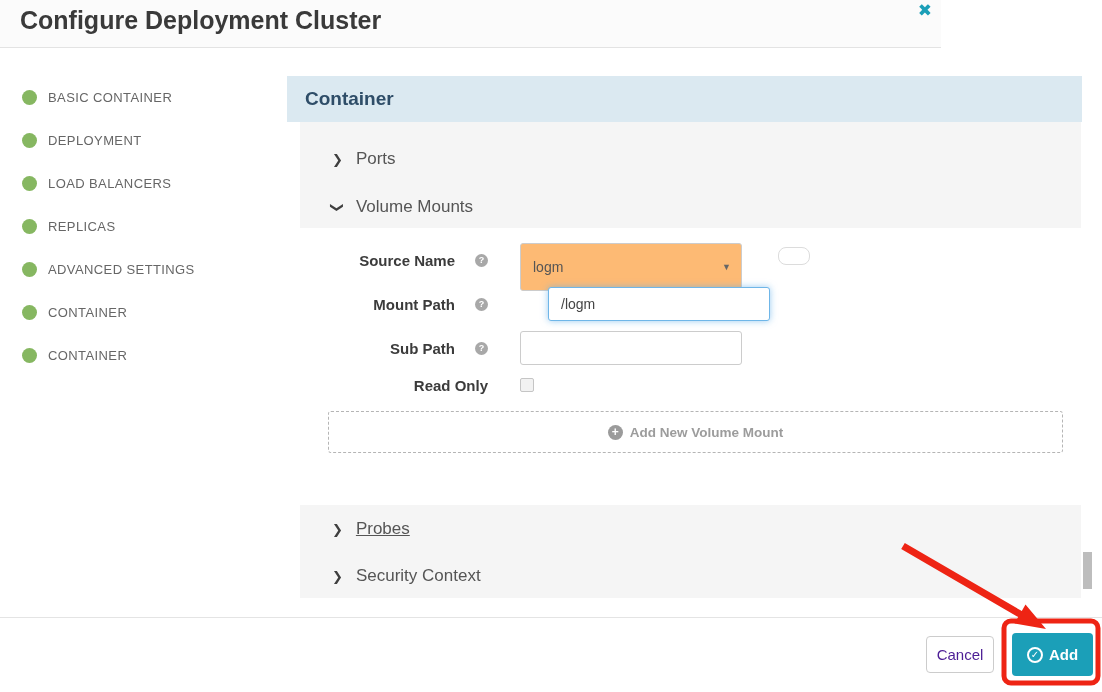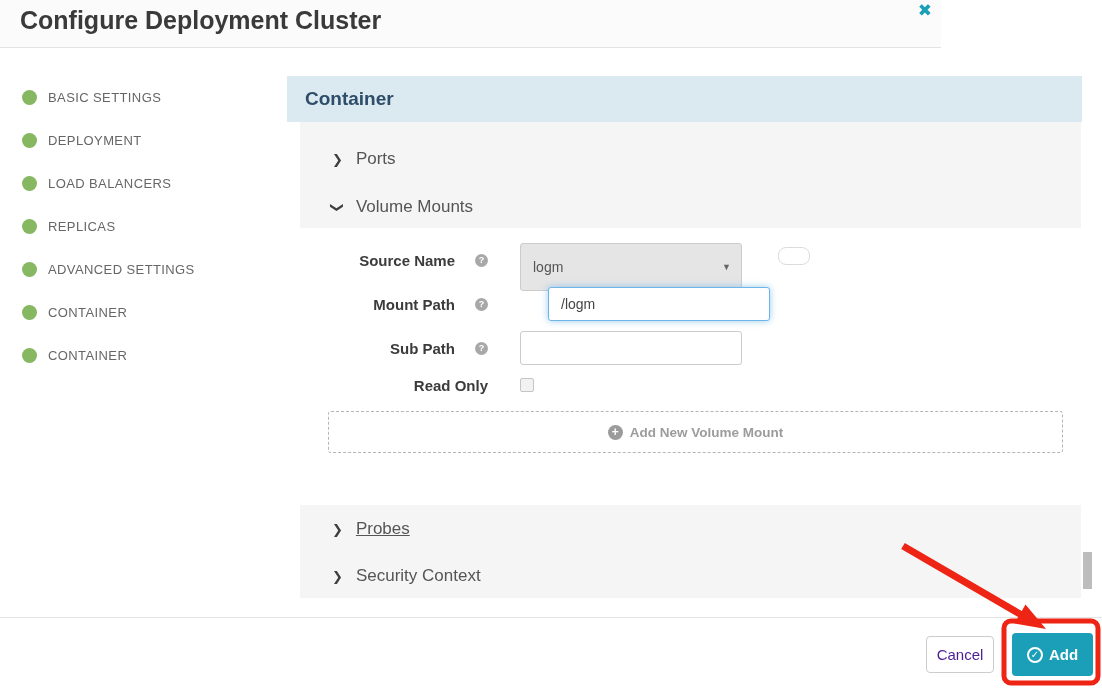--- a/index.html
+++ b/index.html
@@ -24,21 +24,21 @@
   .panel-bottom{top:505px;height:93px;}
   .acc-row{position:absolute;left:32px;height:24px;display:flex;align-items:center;gap:13px;cursor:pointer;}
   .chev{font-size:13px;font-weight:bold;color:#3f3f3f;line-height:1;}
   .chev.down{display:inline-block;transform:rotate(90deg);}
   .acc-label{font-size:17px;color:#555;}
   .underlined{text-decoration:underline;}
 
   
   .form-label{position:absolute;left:287px;width:201px;text-align:right;font-size:15px;font-weight:bold;color:#3b3b3b;display:flex;justify-content:flex-end;align-items:center;gap:20px;}
   .help{width:13px;height:13px;border-radius:50%;background:#a8a8a8;color:#fff;font-size:9px;font-weight:bold;display:inline-flex;align-items:center;justify-content:center;flex:0 0 auto;}
-  .select-box{position:absolute;left:520px;top:243px;width:222px;height:48px;box-sizing:border-box;border:1px solid #ccc;border-radius:3px;background:#e5e5e5;display:flex;align-items:center;justify-content:space-between;padding:0 10px 0 12px;font-size:14px;color:#555;cursor:pointer;}
+  .select-box{position:absolute;left:520px;top:243px;width:222px;height:48px;box-sizing:border-box;border:1px solid #ccc;border-radius:3px;background:#fdba74;display:flex;align-items:center;justify-content:space-between;padding:0 10px 0 12px;font-size:14px;color:#555;cursor:pointer;}
   .caret{font-size:9px;color:#666;}
   .ghost-btn{position:absolute;left:778px;top:247px;width:30px;height:16px;border:1px solid #dcdcdc;border-radius:8px;background:#fff;cursor:pointer;}
   .txt-input{position:absolute;left:520px;width:222px;height:34px;box-sizing:border-box;border:1px solid #ccc;border-radius:3px;padding:0 12px;font-size:14px;color:#444;font-family:"Liberation Sans",sans-serif;background:#fff;}
   .txt-input.focused{border:1px solid #6fb6e8;box-shadow:0 0 7px rgba(102,175,233,.65);}
   .checkbox{position:absolute;left:520px;top:378px;width:14px;height:14px;box-sizing:border-box;border:1px solid #c5c5c5;border-radius:2px;background:#f2f2f2;cursor:pointer;}
   .add-mount{position:absolute;left:328px;top:411px;width:735px;height:42px;box-sizing:border-box;border:1px dashed #b5b5b5;border-radius:3px;background:#fff;display:flex;align-items:center;justify-content:center;gap:7px;cursor:pointer;}
   .plus-ico{width:15px;height:15px;border-radius:50%;background:#9b9b9b;color:#fff;font-size:12px;font-weight:bold;display:inline-flex;align-items:center;justify-content:center;line-height:1;}
   .add-mount-label{font-size:13.5px;font-weight:bold;color:#9c9c9c;}
 
   
@@ -56,21 +56,21 @@
 <div class="page">
 
   <div class="modal-header">
     <div class="modal-title">Configure Deployment Cluster</div>
     <div class="close-btn">✖</div>
   </div>
 
   <div class="sidebar">
     <div class="side-item">
       <span class="dot"></span>
-      <span class="side-label">BASIC SETTINGS</span>
+      <span class="side-label">BASIC CONTAINER</span>
     </div>
     <div class="side-item">
       <span class="dot"></span>
       <span class="side-label">DEPLOYMENT</span>
     </div>
     <div class="side-item">
       <span class="dot"></span>
       <span class="side-label">LOAD BALANCERS</span>
     </div>
     <div class="side-item">

